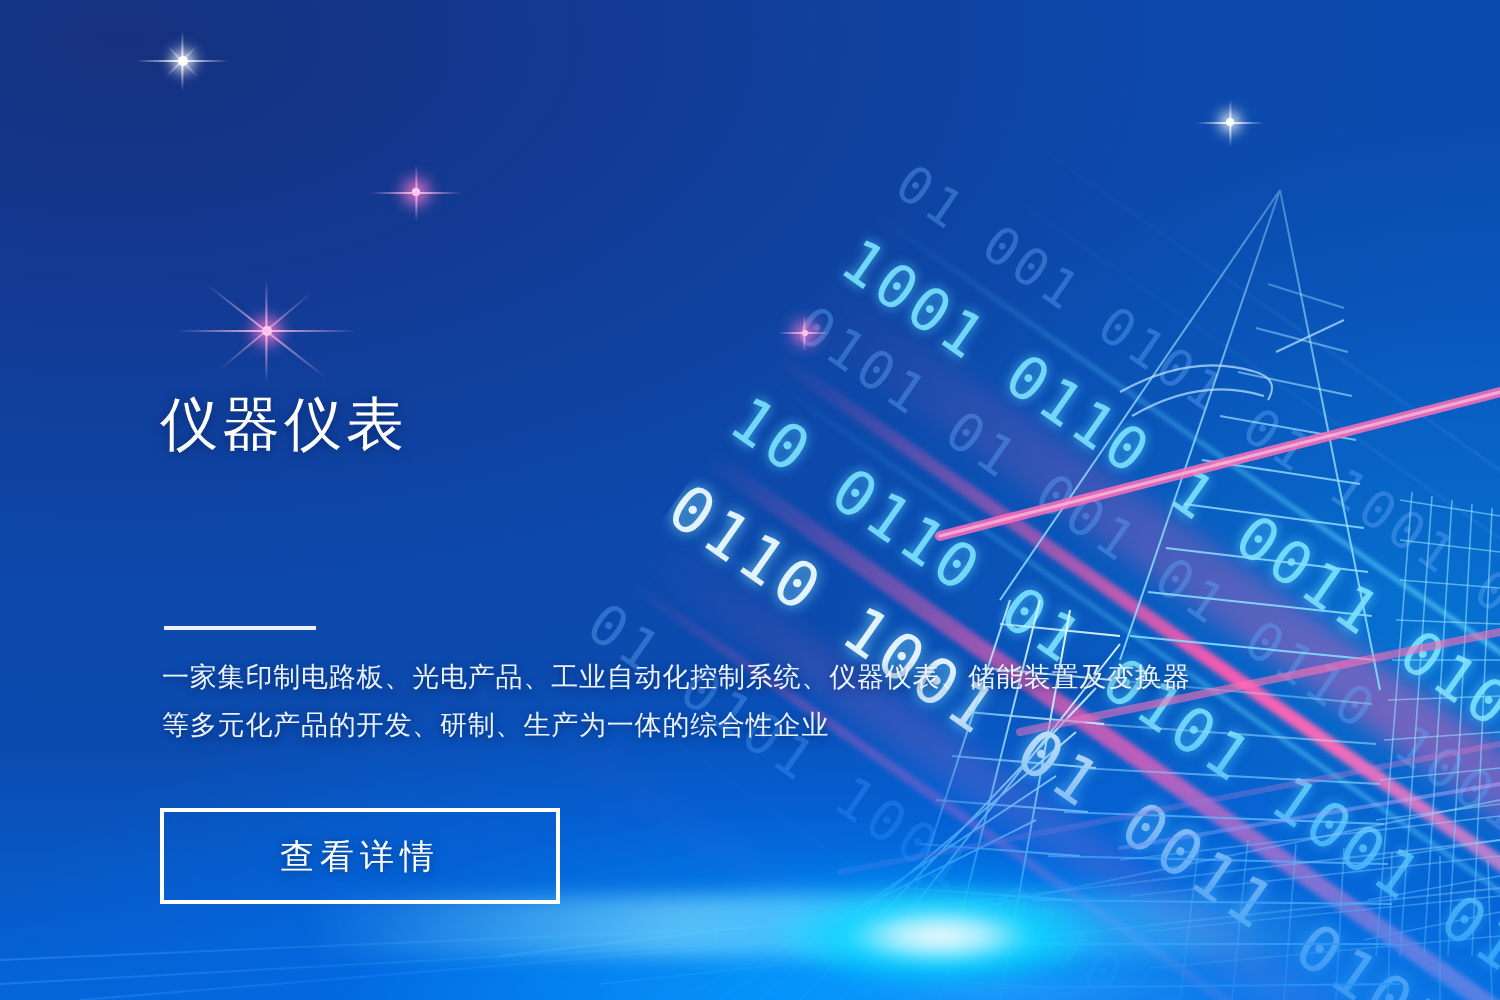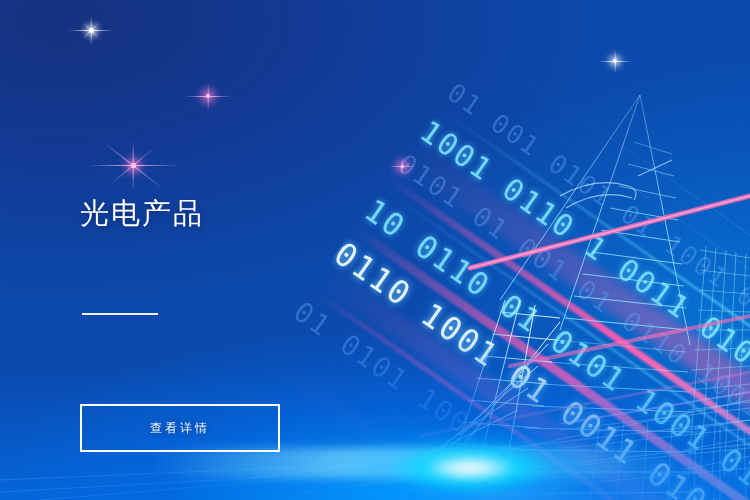--- a/index.html
+++ b/index.html
@@ -128,21 +128,21 @@
     font-size:13.5px;line-height:24px;font-weight:400;
     color:#eaf3ff;letter-spacing:.4px;
     text-shadow:0 1px 5px rgba(2,20,70,.6);
   }
   .desc p{margin:0;white-space:nowrap;}
 
   .cta{
     position:absolute;left:80px;top:404px;
     width:200px;height:48px;
     border:2px solid #ffffff;background:transparent;
-    color:#ffffff;font-size:12px;letter-spacing:3px;
+    color:#ffffff;font-size:17px;letter-spacing:3px;
     font-family:inherit;
     display:flex;align-items:center;justify-content:center;
     cursor:pointer;
     text-shadow:0 1px 5px rgba(2,20,70,.5);
   }
 </style>
 </head>
 <body>
 
 <div class="stage">
@@ -281,22 +281,26 @@
     <i class="ray-v" style="width:24px;margin-left:-12px;transform:rotate(90deg);"></i>
   </div>
   <div class="spark pink" style="left:389px;top:153px;width:26px;height:26px;">
     <i class="core" style="width:3px;height:3px;margin:-1.5px 0 0 -1.5px;"></i>
     <i class="ray-h" style="width:26px;margin-left:-13px;"></i>
     <i class="ray-v" style="width:18px;margin-left:-9px;transform:rotate(90deg);"></i>
   </div>
 
   <div class="content">
 
-    <div class="eyebrow">光电产品</div>
+    <div class="eyebrow">仪器仪表</div>
 
 
     <div class="rule"></div>
 
+    <div class="desc">
+      <p>一家集印制电路板、光电产品、工业自动化控制系统、仪器仪表、储能装置及变换器</p>
+      <p>等多元化产品的开发、研制、生产为一体的综合性企业</p>
+    </div>
 
     <button class="cta">查看详情</button>
   </div>
 
 </div>
 
 </body></html>

